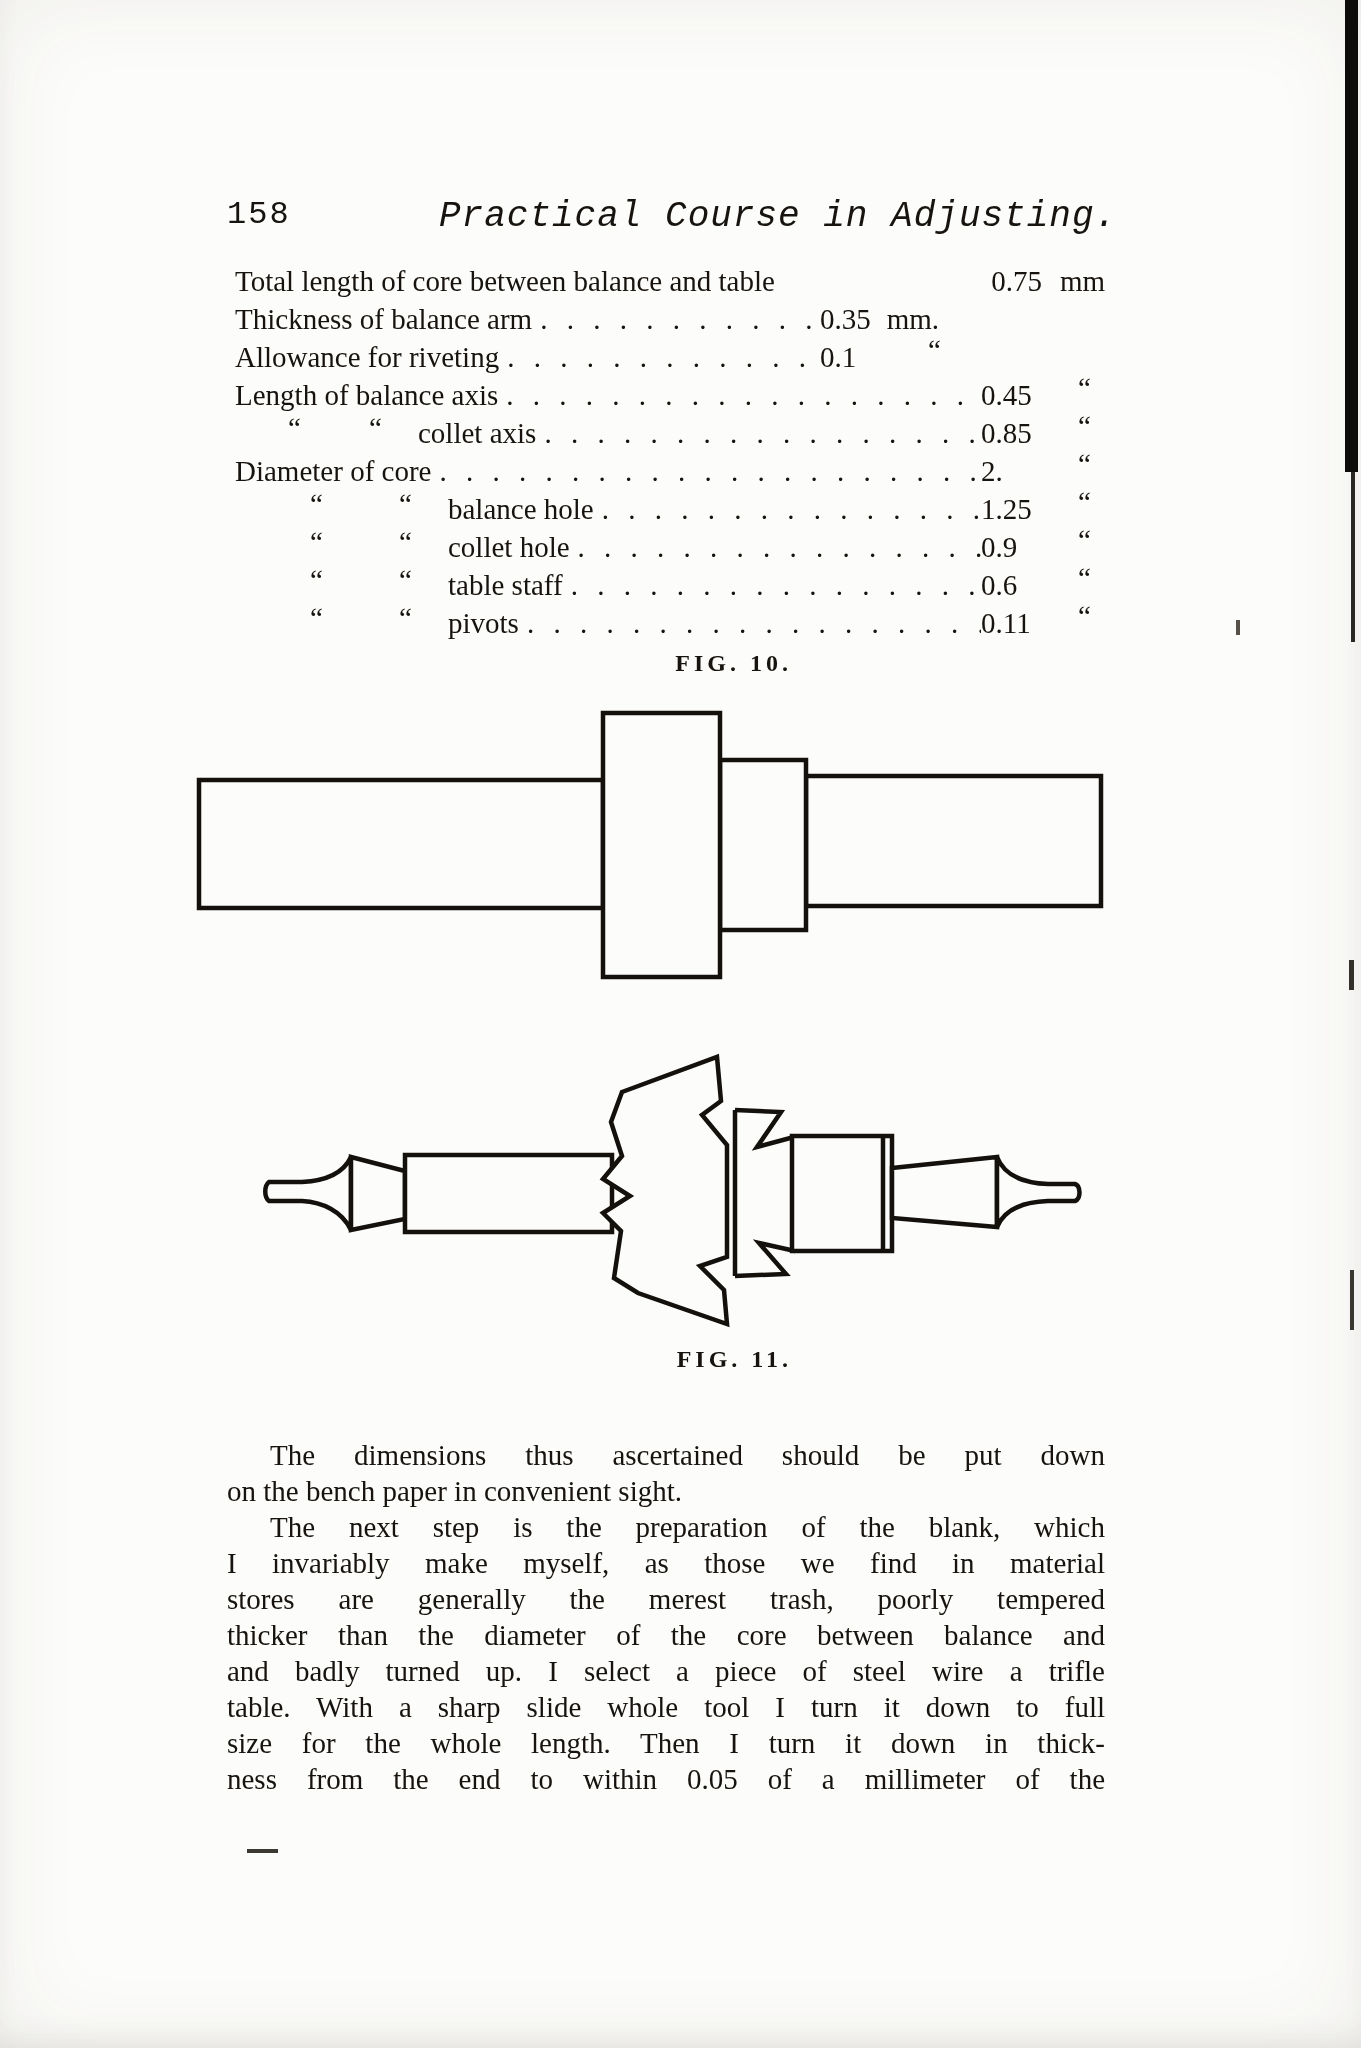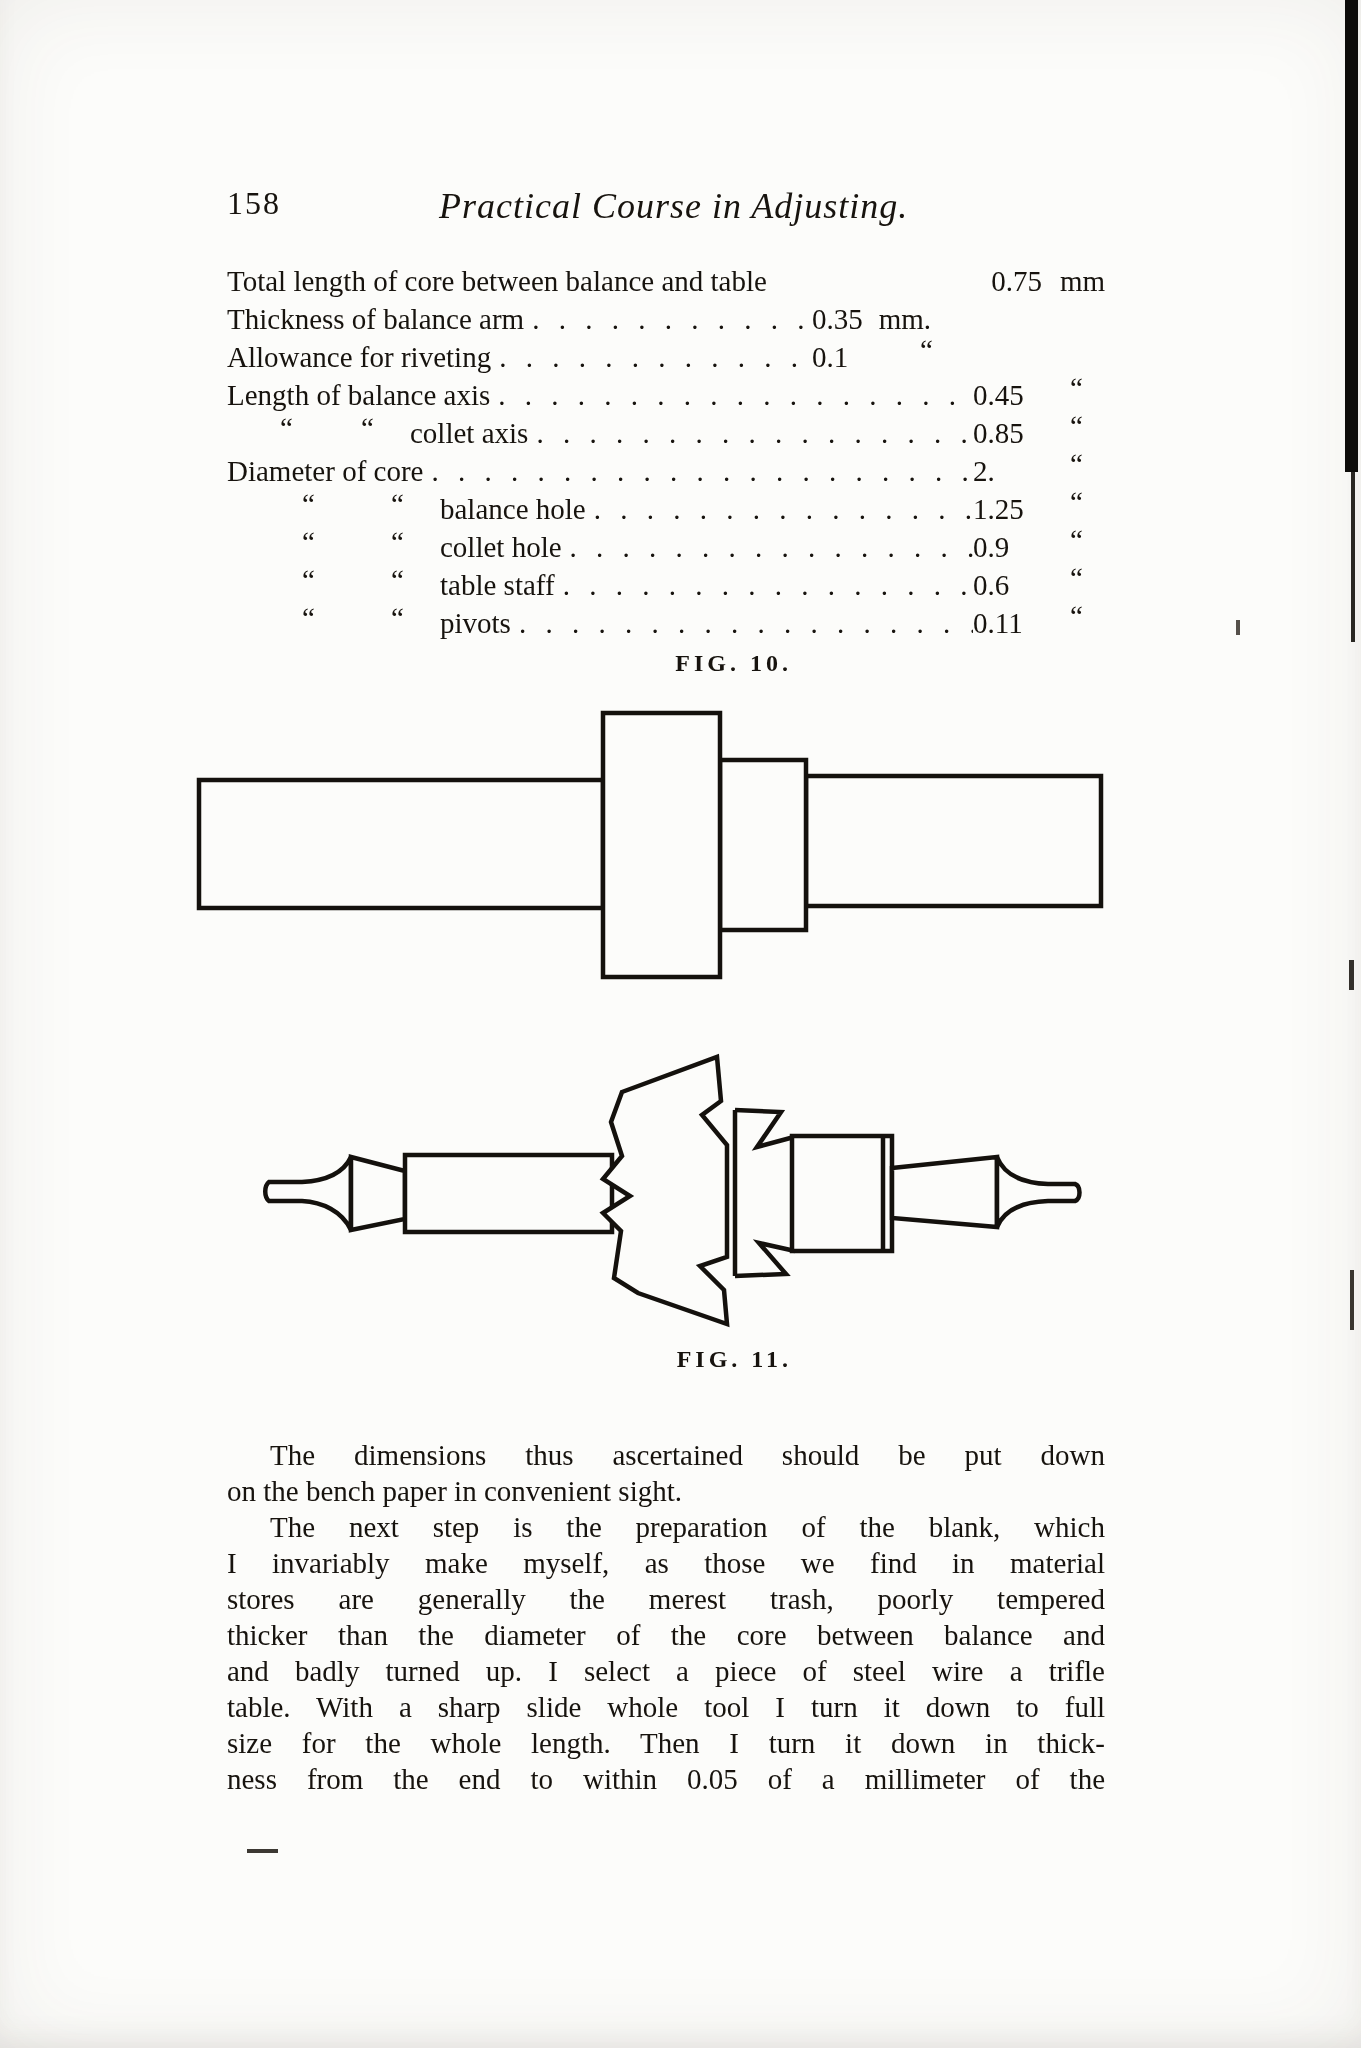--- a/index.html
+++ b/index.html
@@ -4,27 +4,27 @@
 <style>
   html,body{margin:0;padding:0;}
   body{
     width:1361px;height:2048px;position:relative;overflow:hidden;
     background:#fcfcfa;color:#17130e;
     font-family:"Liberation Serif","DejaVu Serif",serif;
   }
   .vignette{position:absolute;inset:0;pointer-events:none;
     box-shadow:inset 0 0 90px rgba(70,62,48,.07), inset 0 -18px 30px -12px rgba(70,62,48,.10);}
   
-  .header{position:absolute;left:227px;top:185px;width:878px;height:40px;}
+  .header{position:absolute;left:227px;top:196px;width:878px;height:40px;font-family:Liberation Mono, monospace;}
   .pagenum{position:absolute;left:0;top:0;font-size:32px;letter-spacing:2px;}
   .runtitle{position:absolute;left:212px;top:0;font-size:36px;font-style:italic;letter-spacing:1px;white-space:nowrap;}
   
   .mlist{position:absolute;left:227px;top:262px;width:878px;font-size:29px;}
   .mrow{display:flex;height:38px;line-height:38px;white-space:nowrap;}
-  .lz{display:flex;overflow:hidden;flex:0 0 auto;}
+  .lz{display:flex;overflow:hidden;flex:0 0 auto;margin-left:8px;}
   .mrow.long .lz{width:746px;}
   .mrow.short .lz,.mrow.short-inline .lz{width:585px;}
   .mrow.inline .lz{width:auto;}
   .leader{flex:1;overflow:hidden;white-space:nowrap;letter-spacing:6px;padding-left:8px;}
   .mval{flex:0 0 auto;}
   .mrow.long .mval{width:97px;}
   .mrow.short .mval{width:108px;}
   .mrow.short-inline .mval{margin-right:16px;}
   .mrow.inline .mval{margin-left:auto;margin-right:18px;}
   .munit{flex:0 0 auto;}

